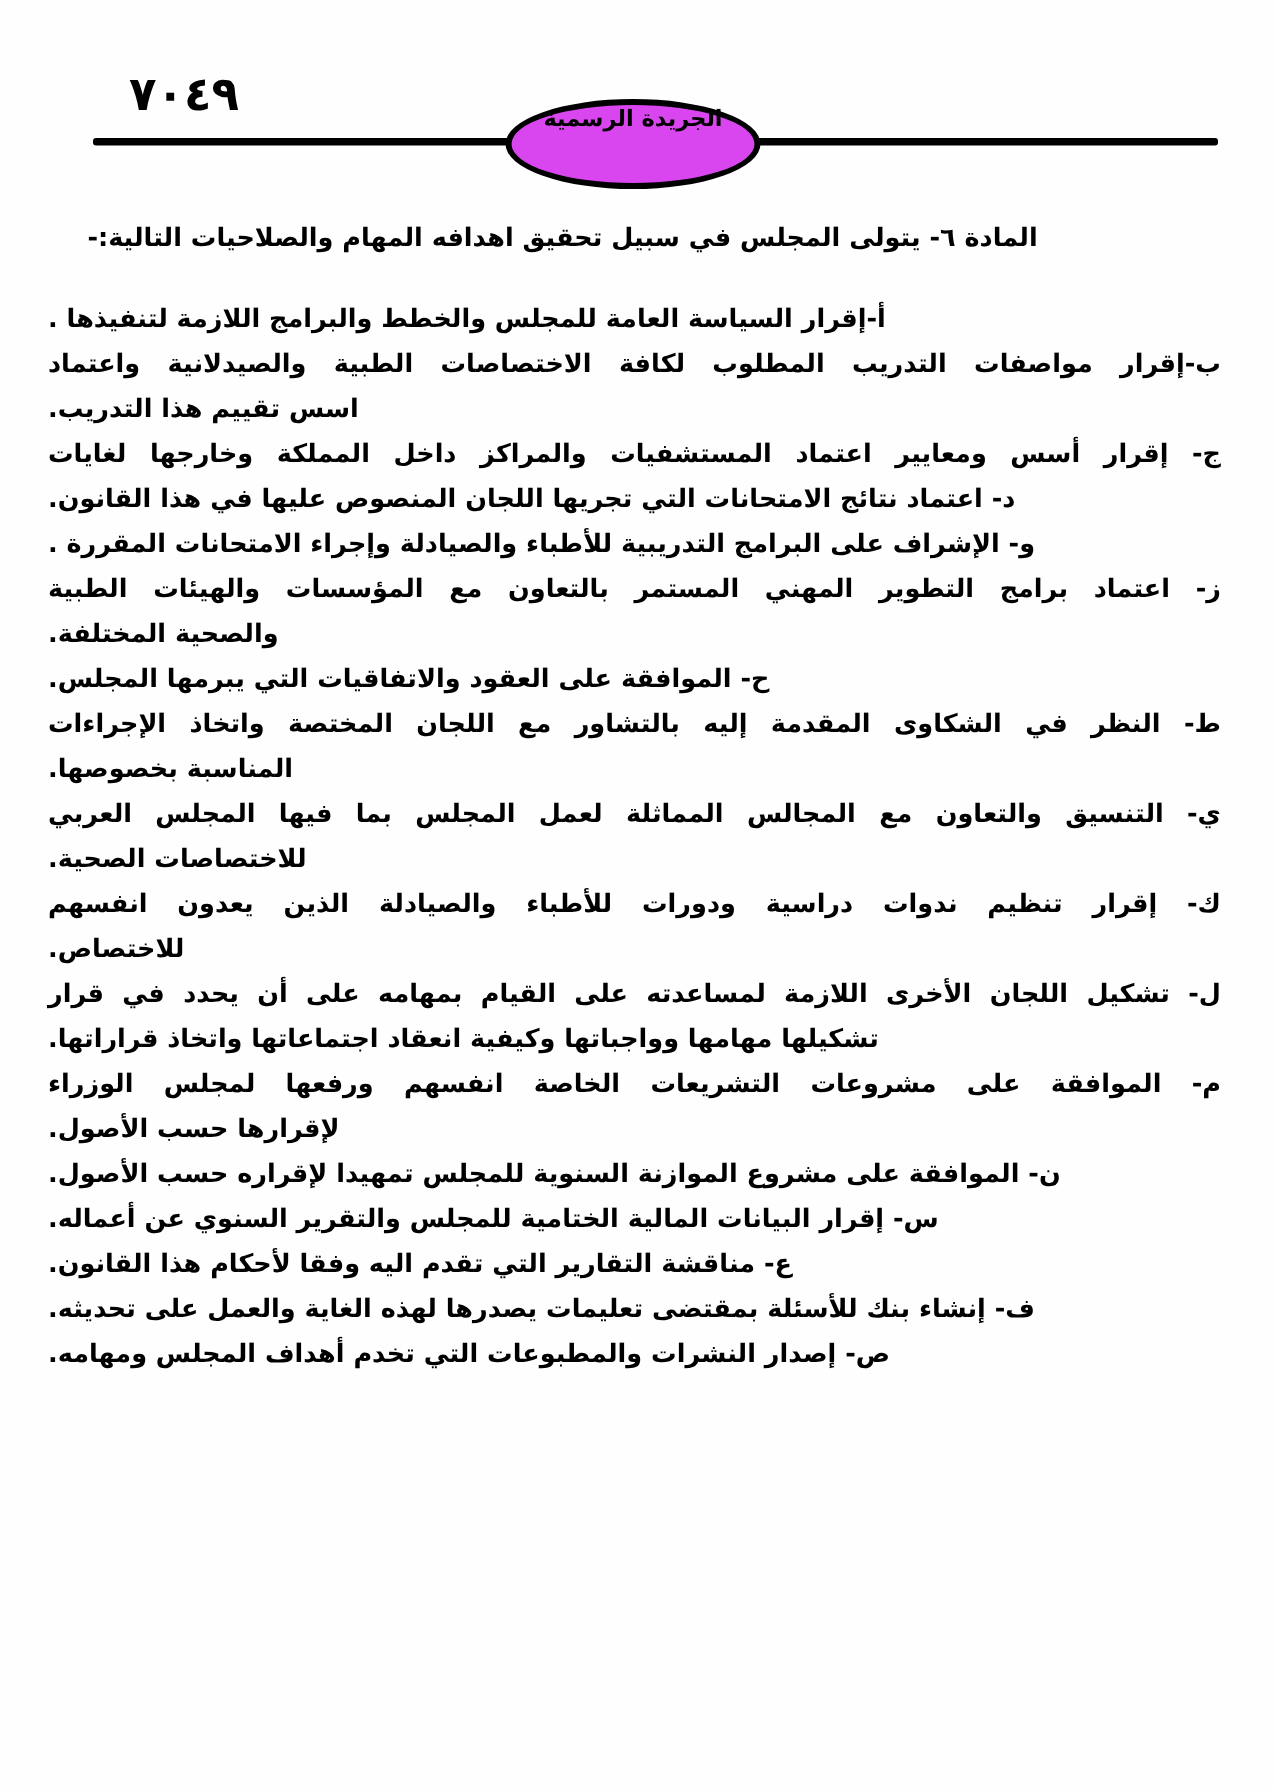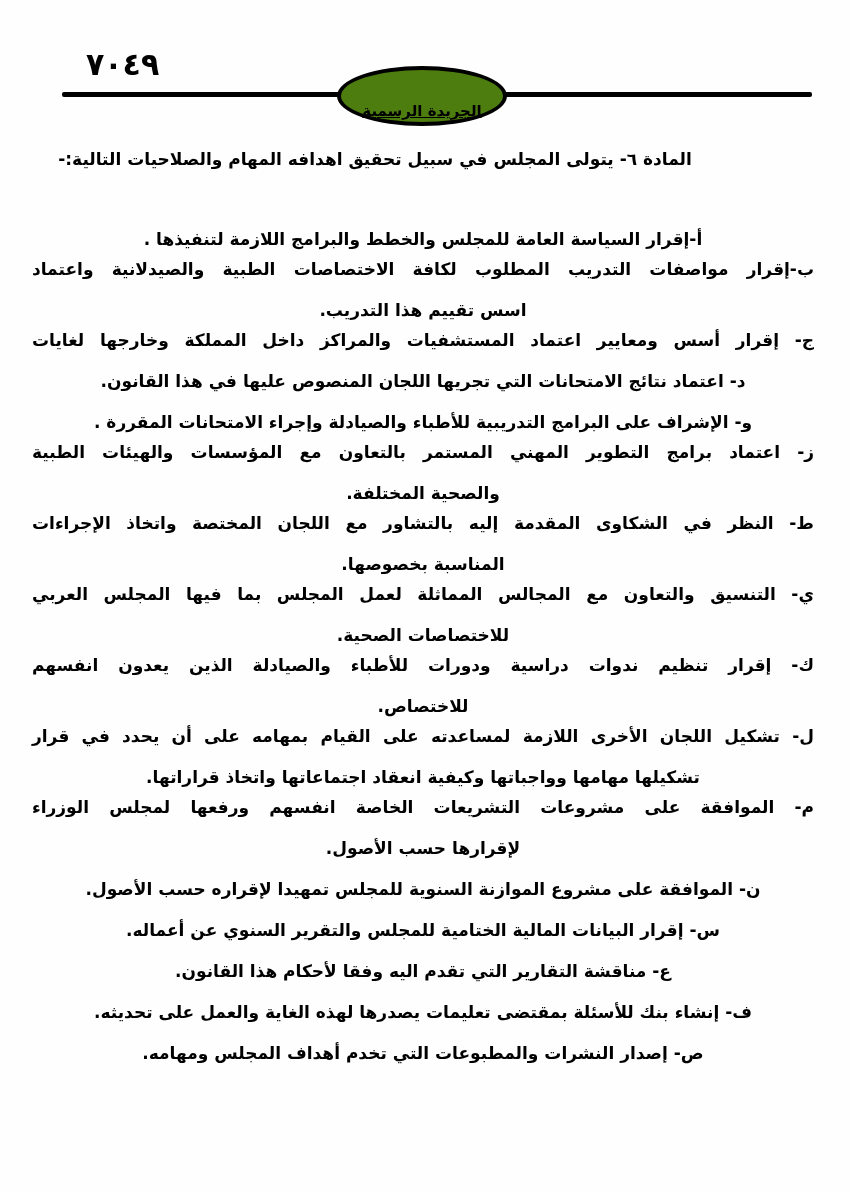--- a/index.html
+++ b/index.html
@@ -27,57 +27,55 @@
     position:absolute;
     top:92px;left:62px;
     width:750px;height:5px;
     background:#000;
     border-radius:2px;
   }
   .gazette-badge{
     position:absolute;
     top:66px;left:337px;
     width:170px;height:60px;
-    background:#4d7c0f;
+    background:#d946ef;
     border:4px solid #000;
     border-radius:50%;
-    display:flex;align-items:flex-end;justify-content:center;
+    display:flex;align-items:flex-start;justify-content:center;
     box-sizing:border-box;
-    text-decoration:underline;
   }
   .gazette-title{
     font-size:15px;font-weight:bold;
     direction:rtl;
     white-space:nowrap;
     padding-bottom:2px;
   }
   .doc{
     position:absolute;
     top:144px;left:32px;right:36px;
     direction:rtl;
     font-weight:bold;
     font-size:17px;
     line-height:30px;
     text-rendering:optimizeLegibility;
   }
   .heading{
     text-align:center;
     padding-right:96px;
-    margin:0 0 50px 0;
+    margin:0 0 24px 0;
   }
   .item{margin:0;padding:0;}
   .ln{display:block;}
   .ln.just{
     text-align:justify;
     text-align-last:justify;
   }
   .ln.cent{
-    text-align:center;
+    text-align:left;
     white-space:nowrap;
-    margin-top:11px;
   }
 </style>
 </head>
 <body>
 
 <div class="page">
 
   <div class="page-number">٧٠٤٩</div>
 
   <div class="header-rule"></div>
@@ -110,20 +108,23 @@
 
     <p class="item">
       <span class="ln cent">و- الإشراف على البرامج التدريبية للأطباء والصيادلة وإجراء الامتحانات المقررة .</span>
     </p>
 
     <p class="item">
       <span class="ln just">ز- اعتماد برامج التطوير المهني المستمر بالتعاون مع المؤسسات والهيئات الطبية</span>
       <span class="ln cent">والصحية المختلفة.</span>
     </p>
 
+    <p class="item">
+      <span class="ln cent">ح- الموافقة على العقود والاتفاقيات التي يبرمها المجلس.</span>
+    </p>
 
     <p class="item">
       <span class="ln just">ط- النظر في الشكاوى المقدمة إليه بالتشاور مع اللجان المختصة واتخاذ الإجراءات</span>
       <span class="ln cent">المناسبة بخصوصها.</span>
     </p>
 
     <p class="item">
       <span class="ln just">ي- التنسيق والتعاون مع المجالس المماثلة لعمل المجلس بما فيها المجلس العربي</span>
       <span class="ln cent">للاختصاصات الصحية.</span>
     </p>

